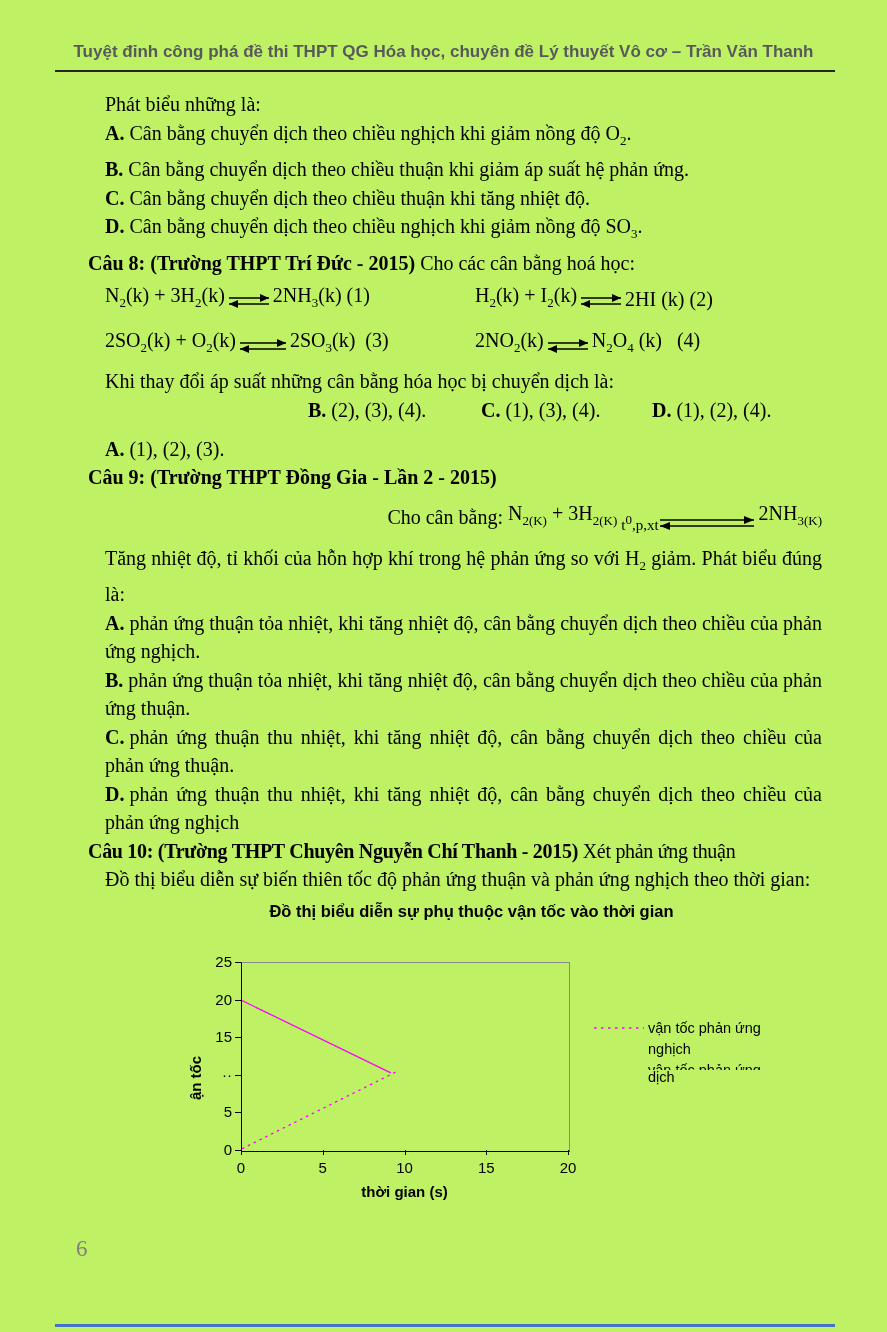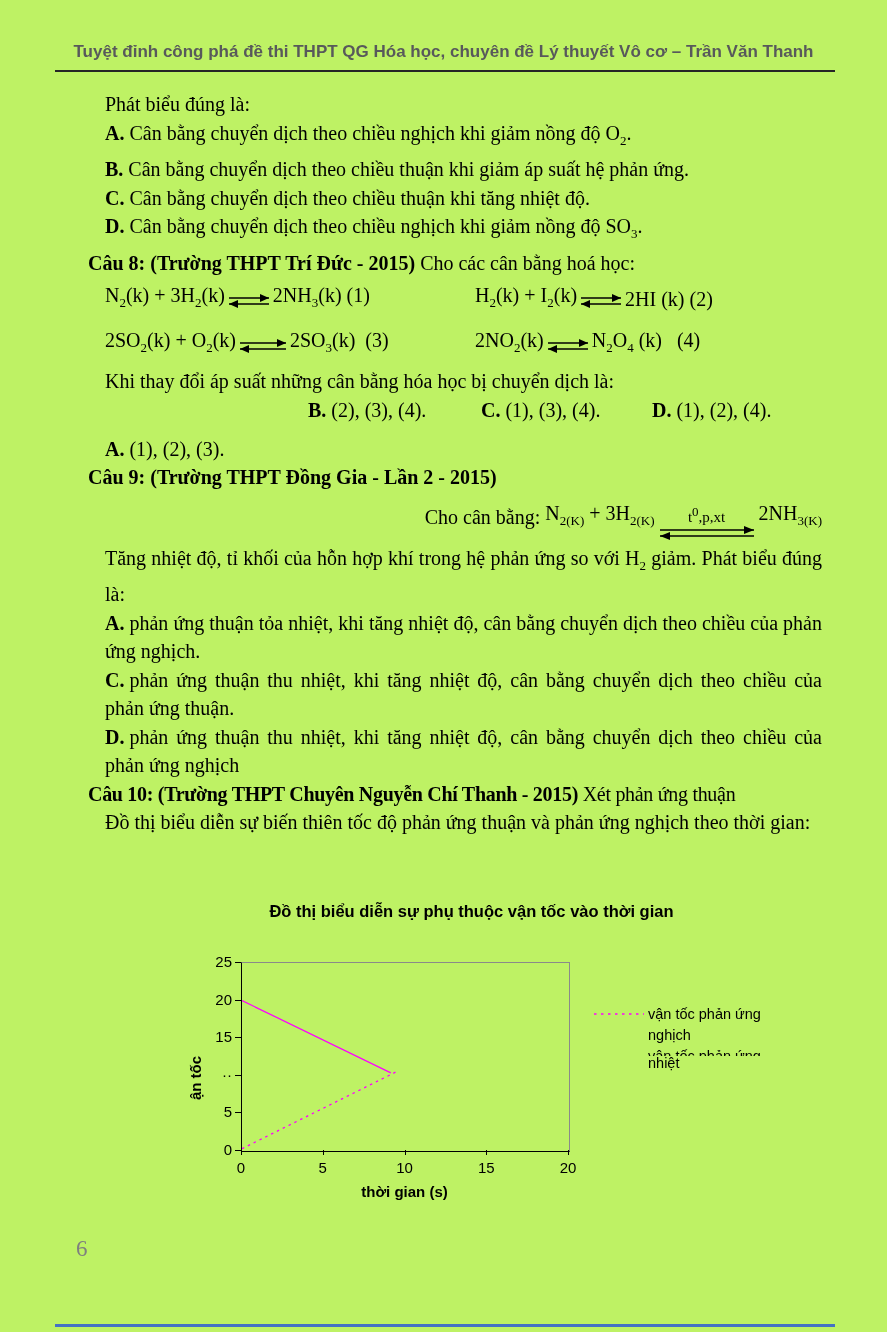--- a/index.html
+++ b/index.html
@@ -16,40 +16,40 @@
   .just{text-align:justify;}
   .opt-label{font-weight:bold;margin-right:5px;}
   .heading b{font-weight:bold;margin-left:10px;}
   .tight{letter-spacing:-0.3px;white-space:nowrap;}
   
   .eqrow{display:flex;align-items:center;height:45px;padding-left:27px;}
   .eqcol1{width:370px;display:flex;align-items:center;}
   .eqcol2{display:flex;align-items:center;}
   .eq-arrow{margin:2px 3px 0 3px;flex:none;}
   .eqrow9{display:flex;align-items:center;height:52px;padding-left:27px;justify-content:flex-end;}
-  .arrowstack{display:inline-flex;flex-direction:column;align-items:center;margin:0 4px;position:relative;top:5px;}
+  .arrowstack{display:inline-flex;align-items:center;margin:0 4px;position:relative;top:5px;}
   .arrowstack .alabel{font-size:15px;line-height:15px;}
   .eqrow10{display:flex;align-items:center;height:40px;padding-left:27px;}
   .eqrow10 .prefix{margin-right:30px;}
   sub{font-size:13px;}
   sup{font-size:13px;}
   
   .chart{position:absolute;top:896px;left:0;width:887px;height:330px;
          font-family:"Liberation Sans",sans-serif;margin-left:28px;}
   .chart-title{position:absolute;top:6px;left:0;width:887px;text-align:center;
     font-weight:bold;font-size:16.5px;color:#000;}
   .plot{position:absolute;left:213px;top:66px;width:327px;height:188px;
     border-top:1px solid #8a8a8a;border-right:1px solid #8a8a8a;
     border-left:1px solid #000;border-bottom:1px solid #000;}
   .plot svg{position:absolute;left:0;top:0;}
   .ylab{position:absolute;left:113px;top:173px;width:110px;height:18px;text-align:center;
     font-weight:bold;font-size:15px;transform:rotate(-90deg);}
   .xlab{position:absolute;left:213px;top:287px;width:327px;text-align:center;
     font-weight:bold;font-size:15px;}
-  .legend{position:absolute;left:566px;top:108px;width:215px;font-size:14.5px;line-height:21px;}
+  .legend{position:absolute;left:566px;top:122px;width:215px;font-size:14.5px;line-height:21px;}
   .lg-e1{display:flex;align-items:flex-start;}
   .lg-sym{flex:none;margin-top:8px;margin-right:4px;}
   .lg-text{width:150px;}
   .lg-clip{height:10px;overflow:hidden;width:150px;margin-left:54px;line-height:20px;}
   .lg-word{margin-top:-3px;margin-left:54px;line-height:20px;}
   
   .pagenum{position:absolute;left:76px;top:1236px;font-size:23px;color:#7f7f7f;}
   .footer-rule{position:absolute;left:55px;top:1324px;width:780px;height:3px;background:#4472c4;}
   .tickmark{position:absolute;background:#000;}
   .ticklabel{position:absolute;font-size:15px;color:#000;}
@@ -57,21 +57,21 @@
 </head>
 <body>
 
 <div class="page">
 
   <div class="header-title">Tuyệt đỉnh công phá đề thi THPT QG Hóa học, chuyên đề Lý thuyết Vô cơ – Trần Văn Thanh</div>
   <div class="header-rule"></div>
 
   <div class="content">
 
-    <p class="p ind">Phát biểu đúng là:</p>
+    <p class="p ind">Phát biểu những là:</p>
 
     <p class="p ind"><b class="opt-label">A.</b><span>Cân bằng chuyển dịch theo chiều nghịch khi giảm nồng độ O<sub>2</sub>.</span></p>
     <p class="p ind"><b class="opt-label">B.</b><span>Cân bằng chuyển dịch theo chiều thuận khi giảm áp suất hệ phản ứng.</span></p>
     <p class="p ind"><b class="opt-label">C.</b><span>Cân bằng chuyển dịch theo chiều thuận khi tăng nhiệt độ.</span></p>
     <p class="p ind"><b class="opt-label">D.</b><span>Cân bằng chuyển dịch theo chiều nghịch khi giảm nồng độ SO<sub>3</sub>.</span></p>
 
     <p class="p heading"><b>Câu 8: (Trường THPT Trí Đức - 2015)</b><span> Cho các cân bằng hoá học:</span></p>
 
     <div class="eqrow">
       <span class="eqcol1">
@@ -141,20 +141,21 @@
             <line x1="1" y1="11" x2="95" y2="11" stroke="#000" stroke-width="1.4"></line>
             <polygon points="1,11 11,7 11,15" fill="#000"></polygon>
           </svg>
       </span>
       <span>2NH<sub>3(K)</sub></span>
     </div>
 
     <p class="p ind just">Tăng nhiệt độ, tỉ khối của hỗn hợp khí trong hệ phản ứng so với H<sub>2</sub> giảm. Phát biểu đúng là:</p>
 
     <p class="p ind just"><b class="opt-label">A.</b><span>phản ứng thuận tỏa nhiệt, khi tăng nhiệt độ, cân bằng chuyển dịch theo chiều của phản ứng nghịch.</span></p>
+    <p class="p ind just"><b class="opt-label">B.</b><span>phản ứng thuận tỏa nhiệt, khi tăng nhiệt độ, cân bằng chuyển dịch theo chiều của phản ứng thuận.</span></p>
     <p class="p ind just"><b class="opt-label">C.</b><span>phản ứng thuận thu nhiệt, khi tăng nhiệt độ, cân bằng chuyển dịch theo chiều của phản ứng thuận.</span></p>
     <p class="p ind just"><b class="opt-label">D.</b><span>phản ứng thuận thu nhiệt, khi tăng nhiệt độ, cân bằng chuyển dịch theo chiều của phản ứng nghịch</span></p>
 
     <p class="p heading tight"><b>Câu 10: (Trường THPT Chuyên Nguyễn Chí Thanh - 2015)</b><span> Xét phản ứng thuận</span></p>
 
 
     <p class="p ind just">Đồ thị biểu diễn sự biến thiên tốc độ phản ứng thuận và phản ứng nghịch theo thời gian:</p>
 
   </div>
 
@@ -194,21 +195,21 @@
     <div class="xlab">thời gian (s)</div>
     <div class="legend">
       <div class="lg-e1">
         <svg class="lg-sym" width="50" height="4" viewBox="0 0 50 4">
             <line x1="0" y1="2" x2="50" y2="2" stroke="#ff00ff" stroke-width="1.4" stroke-dasharray="2.5 4.5"></line>
           </svg>
         <div class="lg-text">vận tốc phản ứng nghịch</div>
       </div>
       <div>
         <div class="lg-clip">vận tốc phản ứng</div>
-        <div class="lg-word">nhiệt</div>
+        <div class="lg-word">dịch</div>
       </div>
     </div>
   </div>
 
   <div class="pagenum">6</div>
   <div class="footer-rule"></div>
 
 </div>
 
 </body></html>

